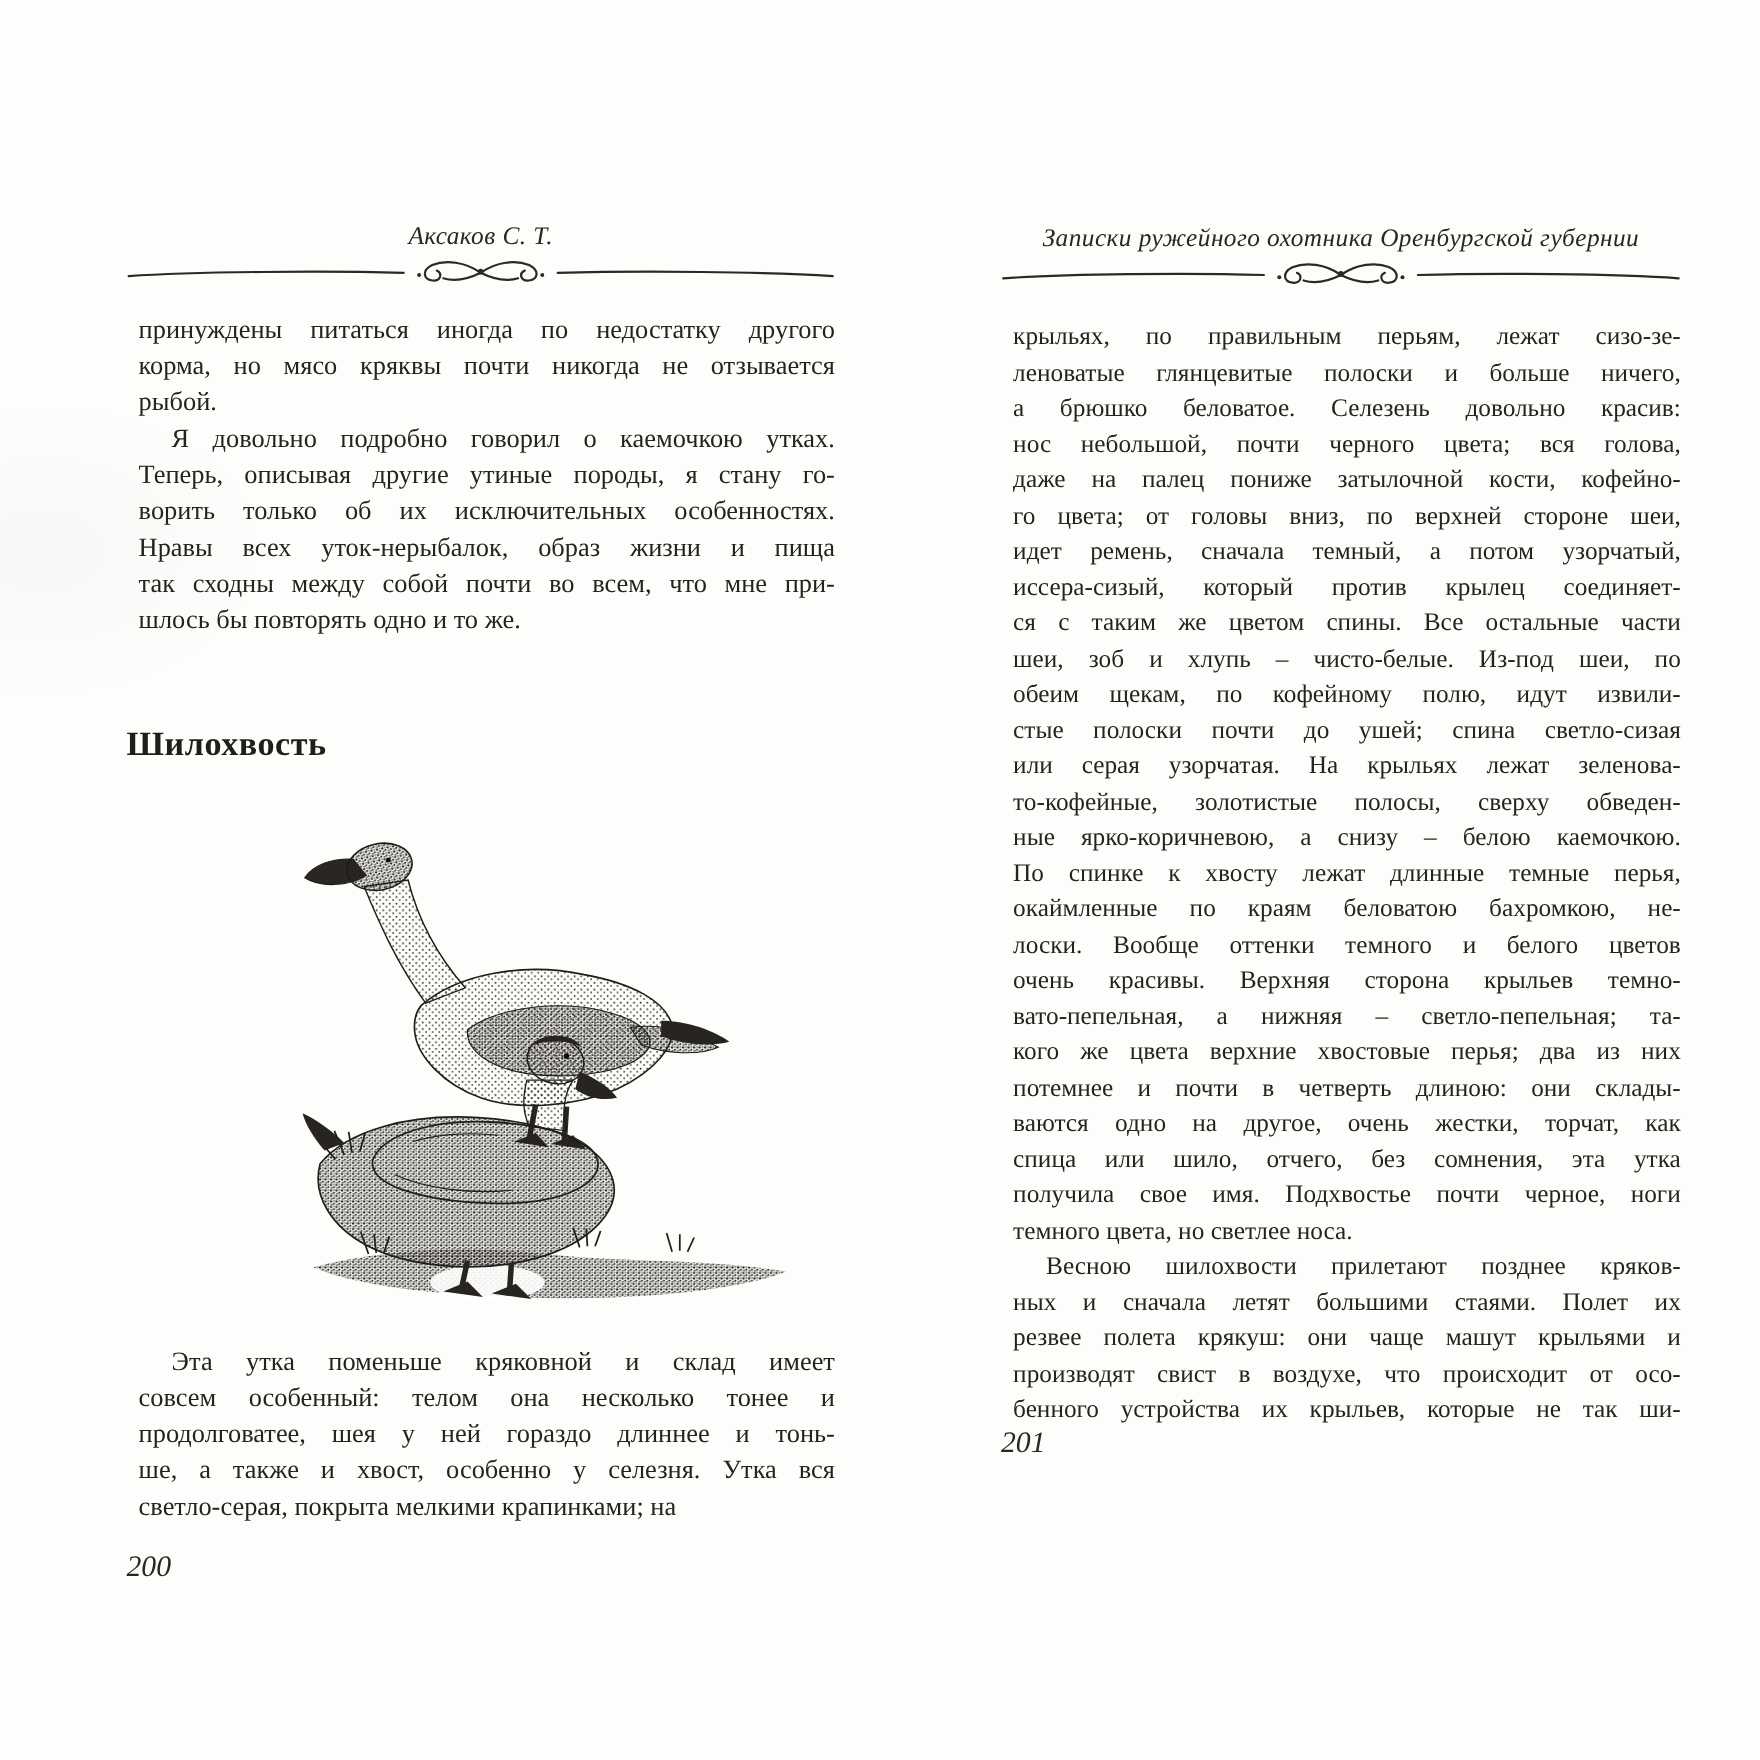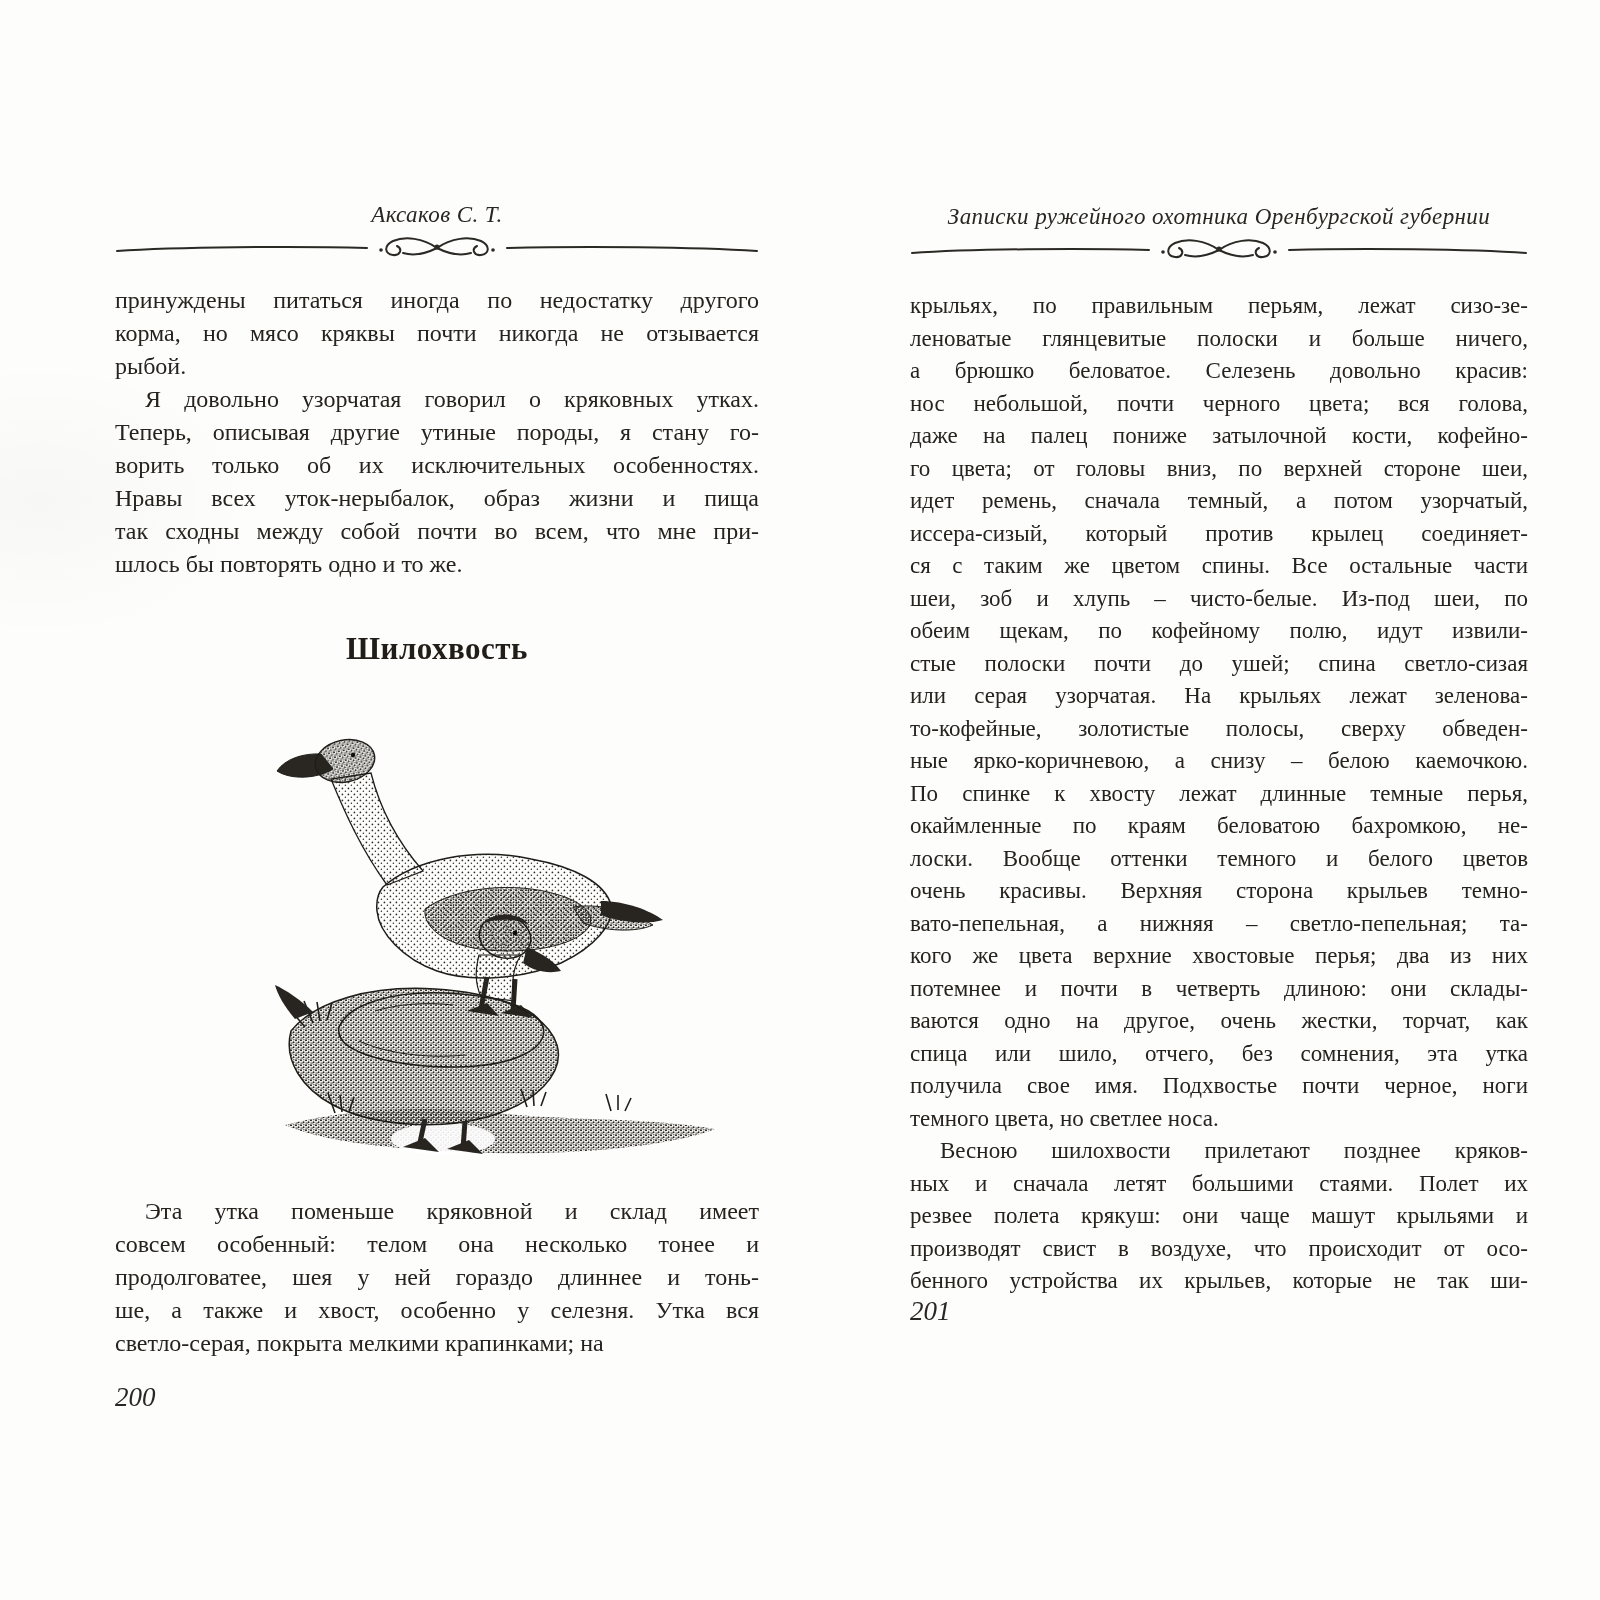--- a/index.html
+++ b/index.html
@@ -36,26 +36,27 @@
     color:#26231e;
   }
   #page-right .body-text{font-size:23px;line-height:32.5px;}
   #page-left .paras-top{margin-top:22px;}
   #page-right .paras{margin-top:26px;}
   .para{margin:0;}
   .line{
     text-align:justify;
     text-align-last:justify;
     white-space:nowrap;
+    margin-left:11px;
   }
   .line.last{text-align-last:left;}
   .line.first{text-indent:30px;}
   .section-heading{
-    margin-top:48px;
-    text-align:center;
+    margin-top:75px;
+    text-align:left;
     font-weight:bold;
     font-size:31px;
     line-height:40px;
     color:#211e19;
     letter-spacing:0.5px;
   }
   .illus{display:block;margin-top:40px;margin-left:160px;width:450px;height:450px;}
   #page-left .paras-bottom{margin-top:36px;}
   .page-number{
     font-weight:normal;
@@ -91,21 +92,21 @@
       </g>
     </svg>
 
     <div class="body-text paras-top">
         <div class="para">
           <div class="line">принуждены питаться иногда по недостатку другого</div>
           <div class="line">корма, но мясо кряквы почти никогда не отзывается</div>
           <div class="line last">рыбой.</div>
         </div>
         <div class="para">
-          <div class="line first">Я довольно узорчатая говорил о кряковных утках.</div>
+          <div class="line first">Я довольно подробно говорил о каемочкою утках.</div>
           <div class="line">Теперь, описывая другие утиные породы, я стану го-</div>
           <div class="line">ворить только об их исключительных особенностях.</div>
           <div class="line">Нравы всех уток-нерыбалок, образ жизни и пища</div>
           <div class="line">так сходны между собой почти во всем, что мне при-</div>
           <div class="line last">шлось бы повторять одно и то же.</div>
         </div>
       </div>
 
     <div class="section-heading">Шилохвость</div>
 

